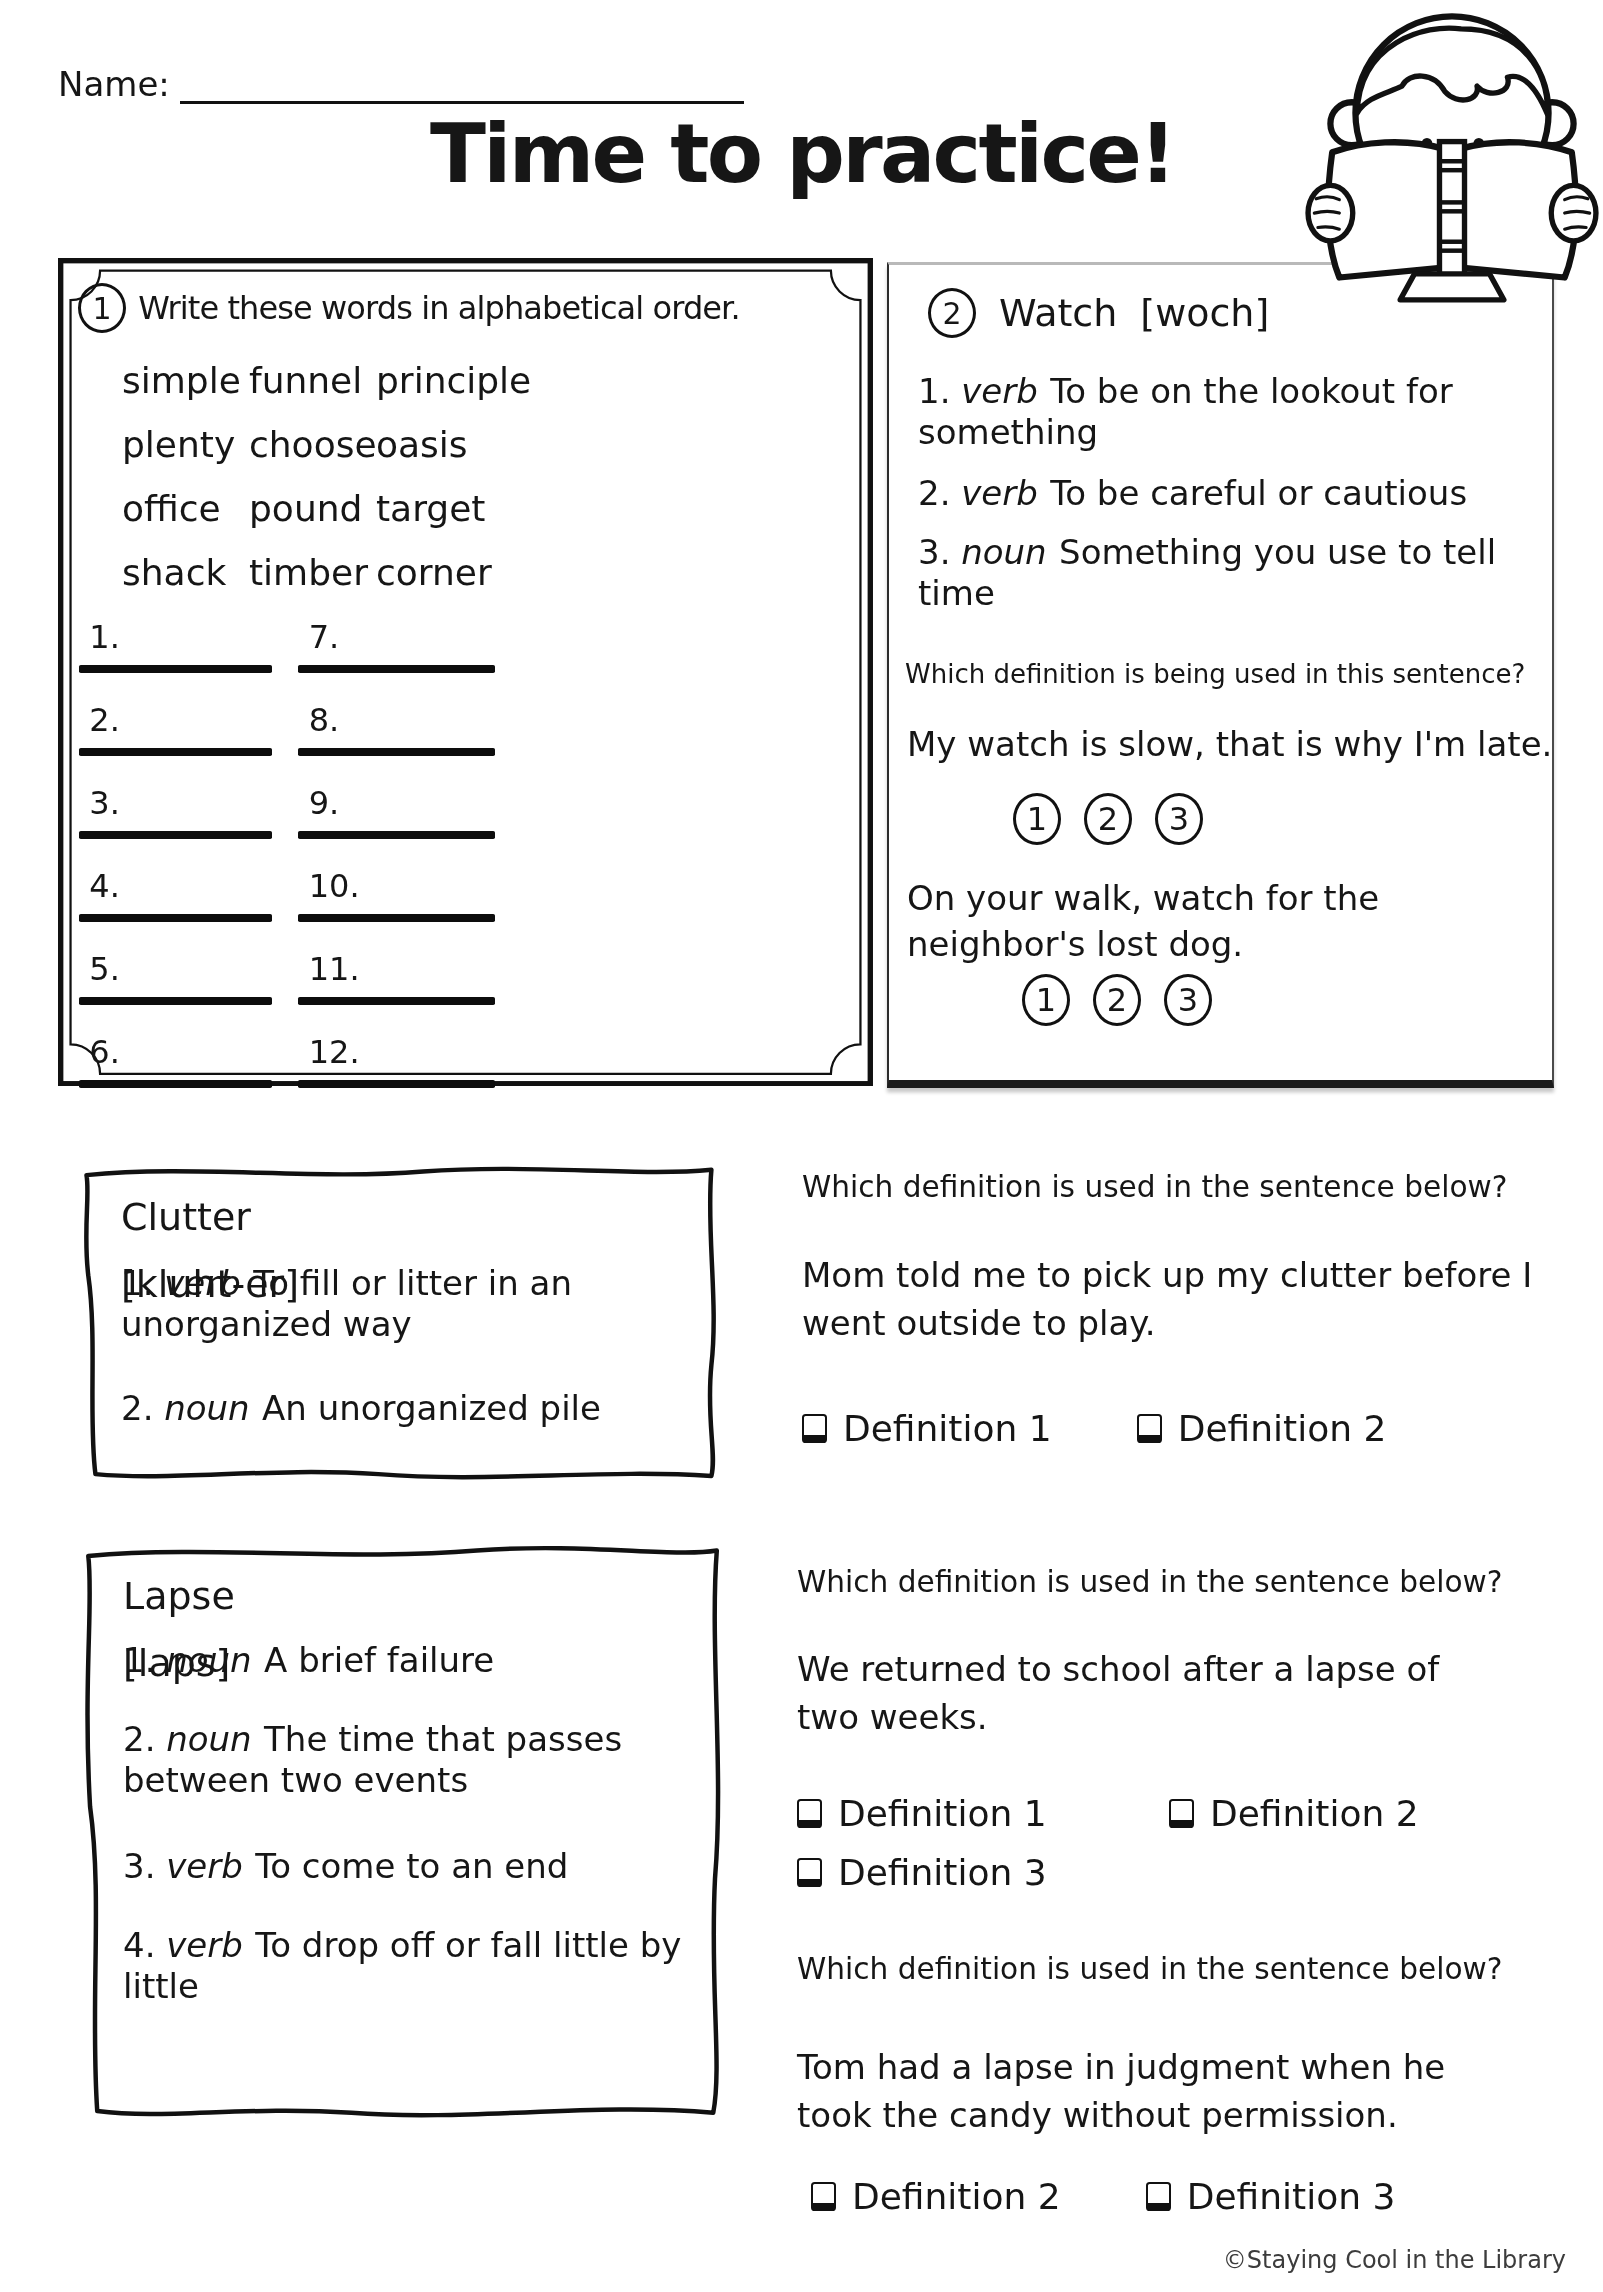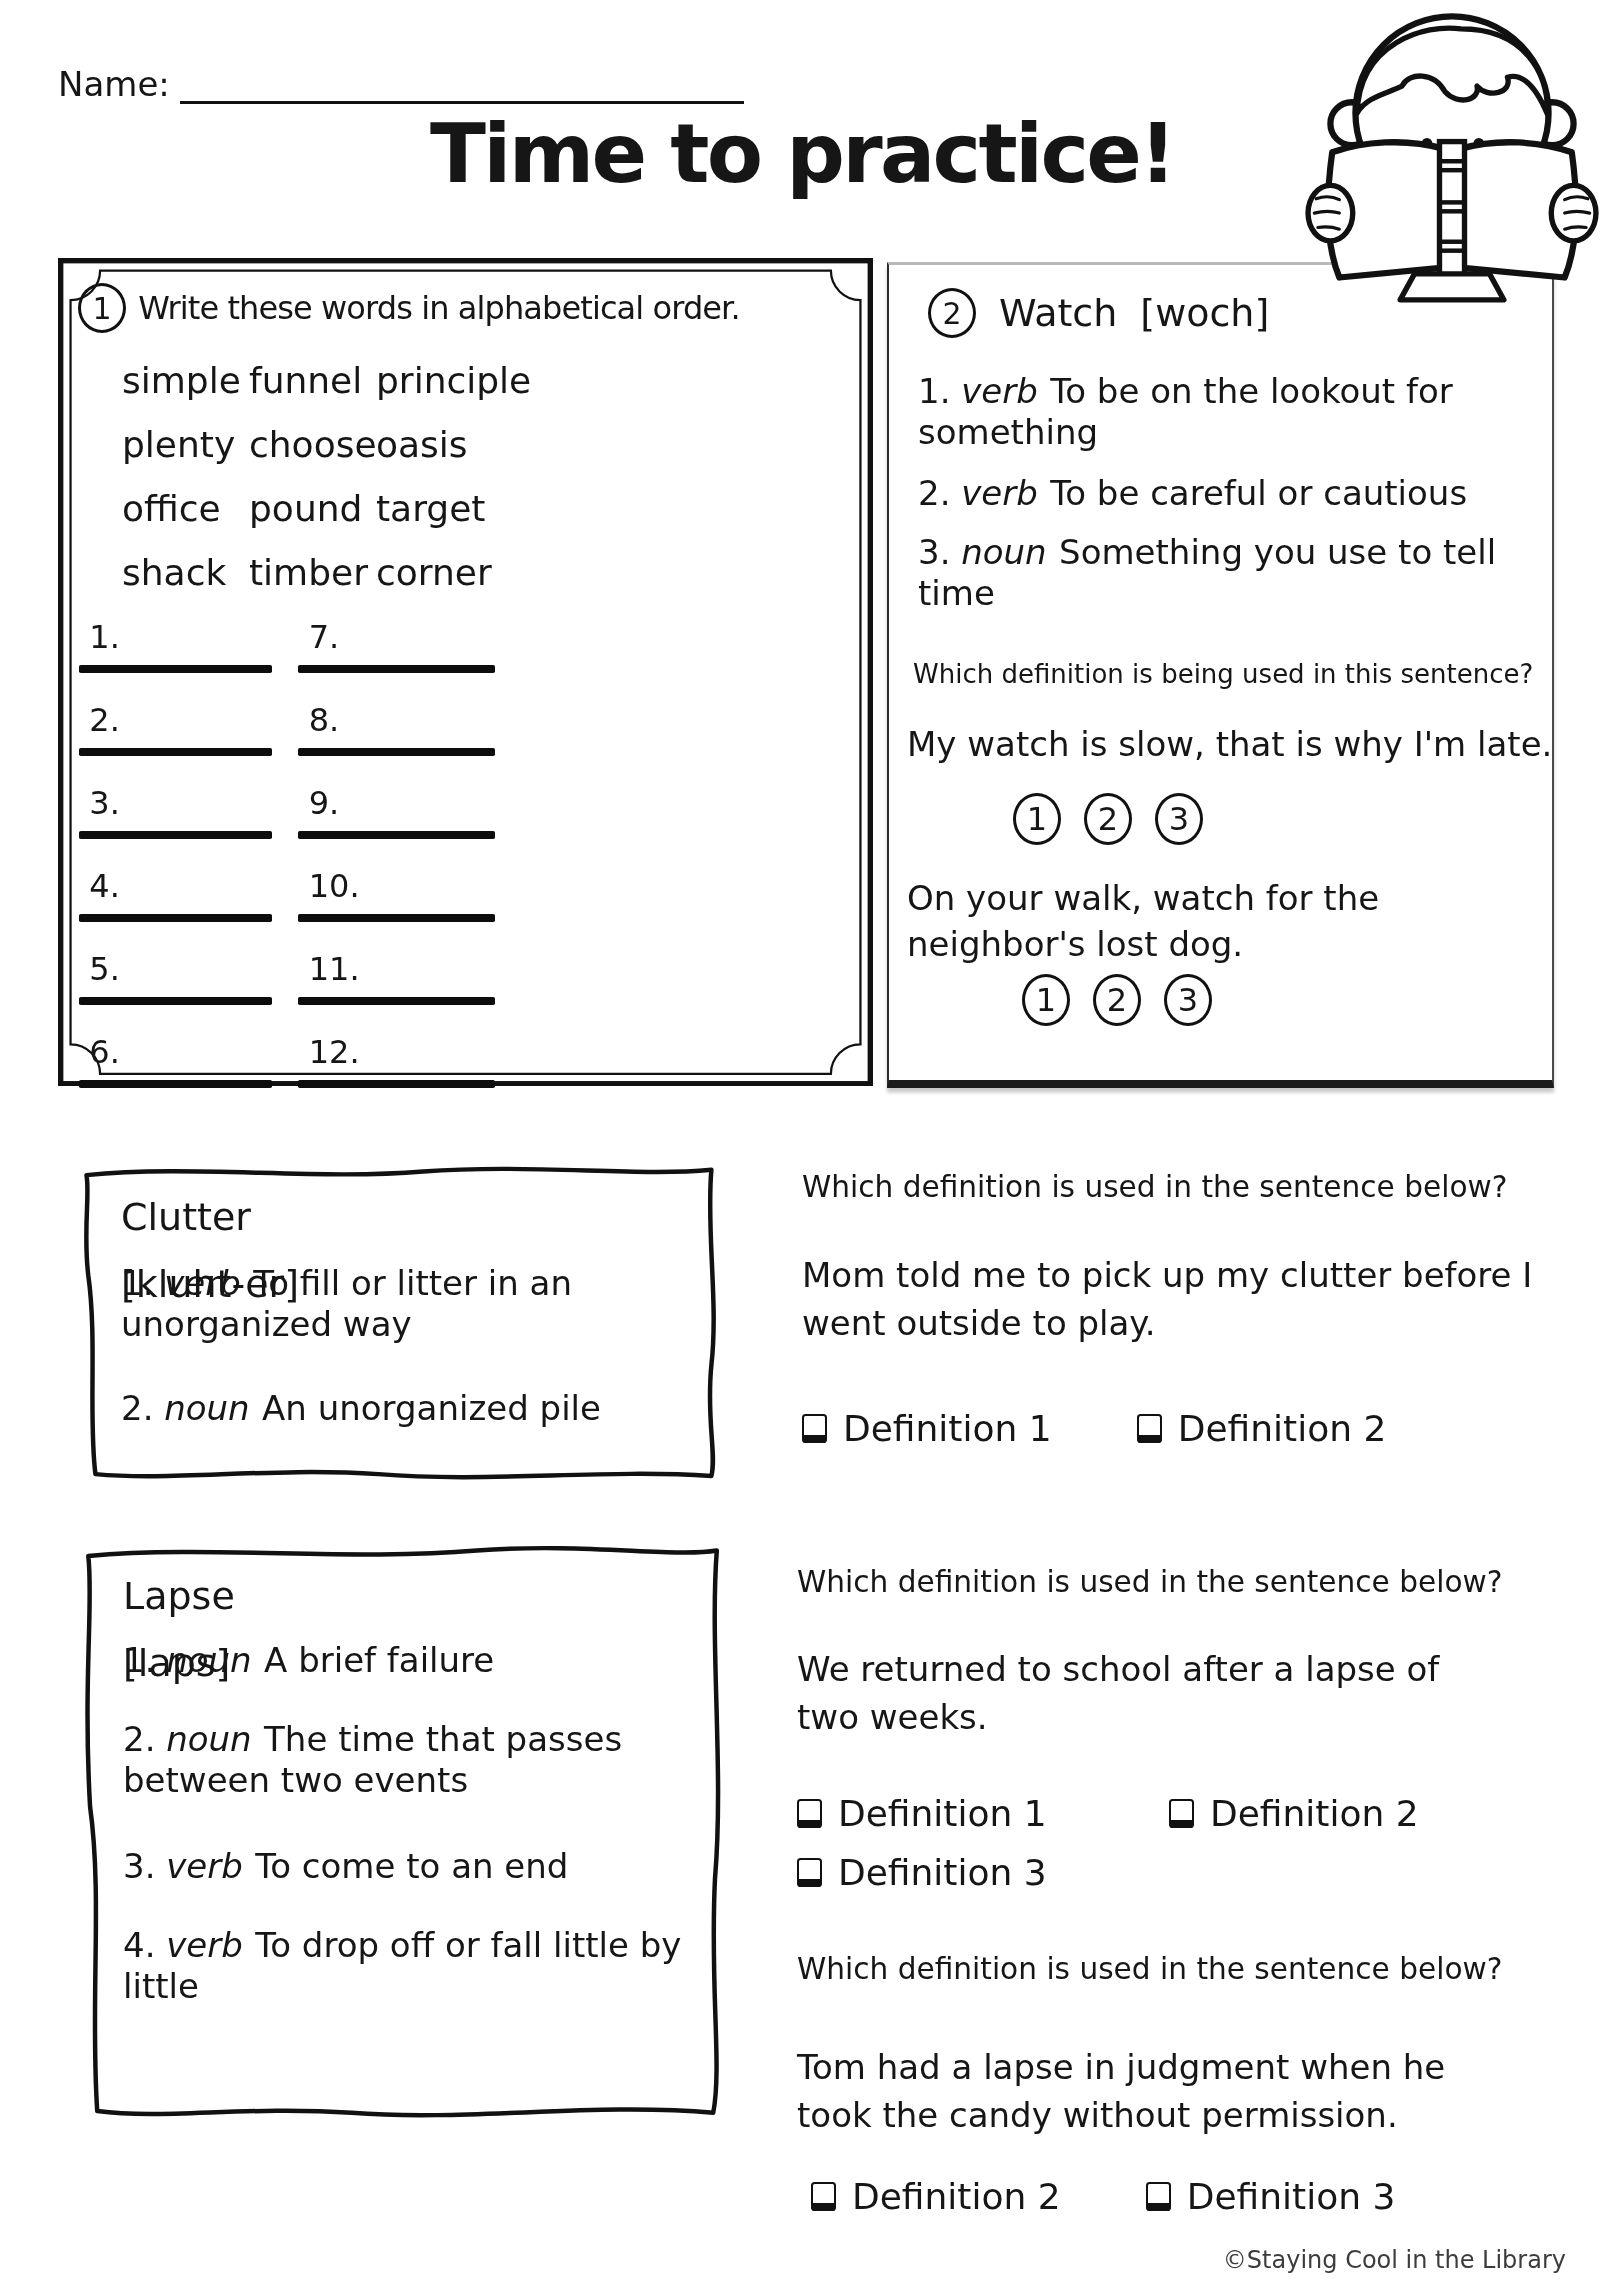--- a/index.html
+++ b/index.html
@@ -42,21 +42,21 @@
     border-top:3.6px solid #b9b9b9; border-left:2.7px solid #2c2c2c; border-right:2.7px solid #4a4a4a;
     border-bottom:8px solid #1c1c1c; box-shadow:0 5.4px 3.6px #c9c9c9;
   }
   .panel2-head { position:absolute; top:23px; left:39px; display:flex; align-items:center; gap:23px; font-size:38px; white-space:nowrap; }
   .def { font-size:34px; line-height:1.22; }
   .def .def-num { margin-right:10.7px; }
   .def .def-pos { font-style:italic; margin-right:12.5px; }
   .p2-def1 { position:absolute; top:106px; left:29px; width:618px; }
   .p2-def2 { position:absolute; top:208px; left:29px; width:618px; }
   .p2-def3 { position:absolute; top:267px; left:29px; width:609px; }
-  .p2-question { position:absolute; top:394px; left:24px; font-size:26px; white-space:nowrap; }
+  .p2-question { position:absolute; top:394px; left:16px; font-size:26px; white-space:nowrap; }
   .p2-sentence1 { position:absolute; top:459px; left:18px; width:645px; font-size:34px; white-space:nowrap; }
   .circle-row { position:absolute; display:flex; gap:23px; }
   .p2-circles1 { top:528px; left:124px; }
   .p2-sentence2 { position:absolute; top:611px; left:18px; width:546px; font-size:34px; line-height:1.35; }
   .p2-circles2 { top:709px; left:133px; }
   .choice-circle {
     display:inline-flex; align-items:center; justify-content:center;
     width:48px; height:52px; border:3.6px solid #111; border-radius:50%; font-size:32px; background:#fff;
   }
 

